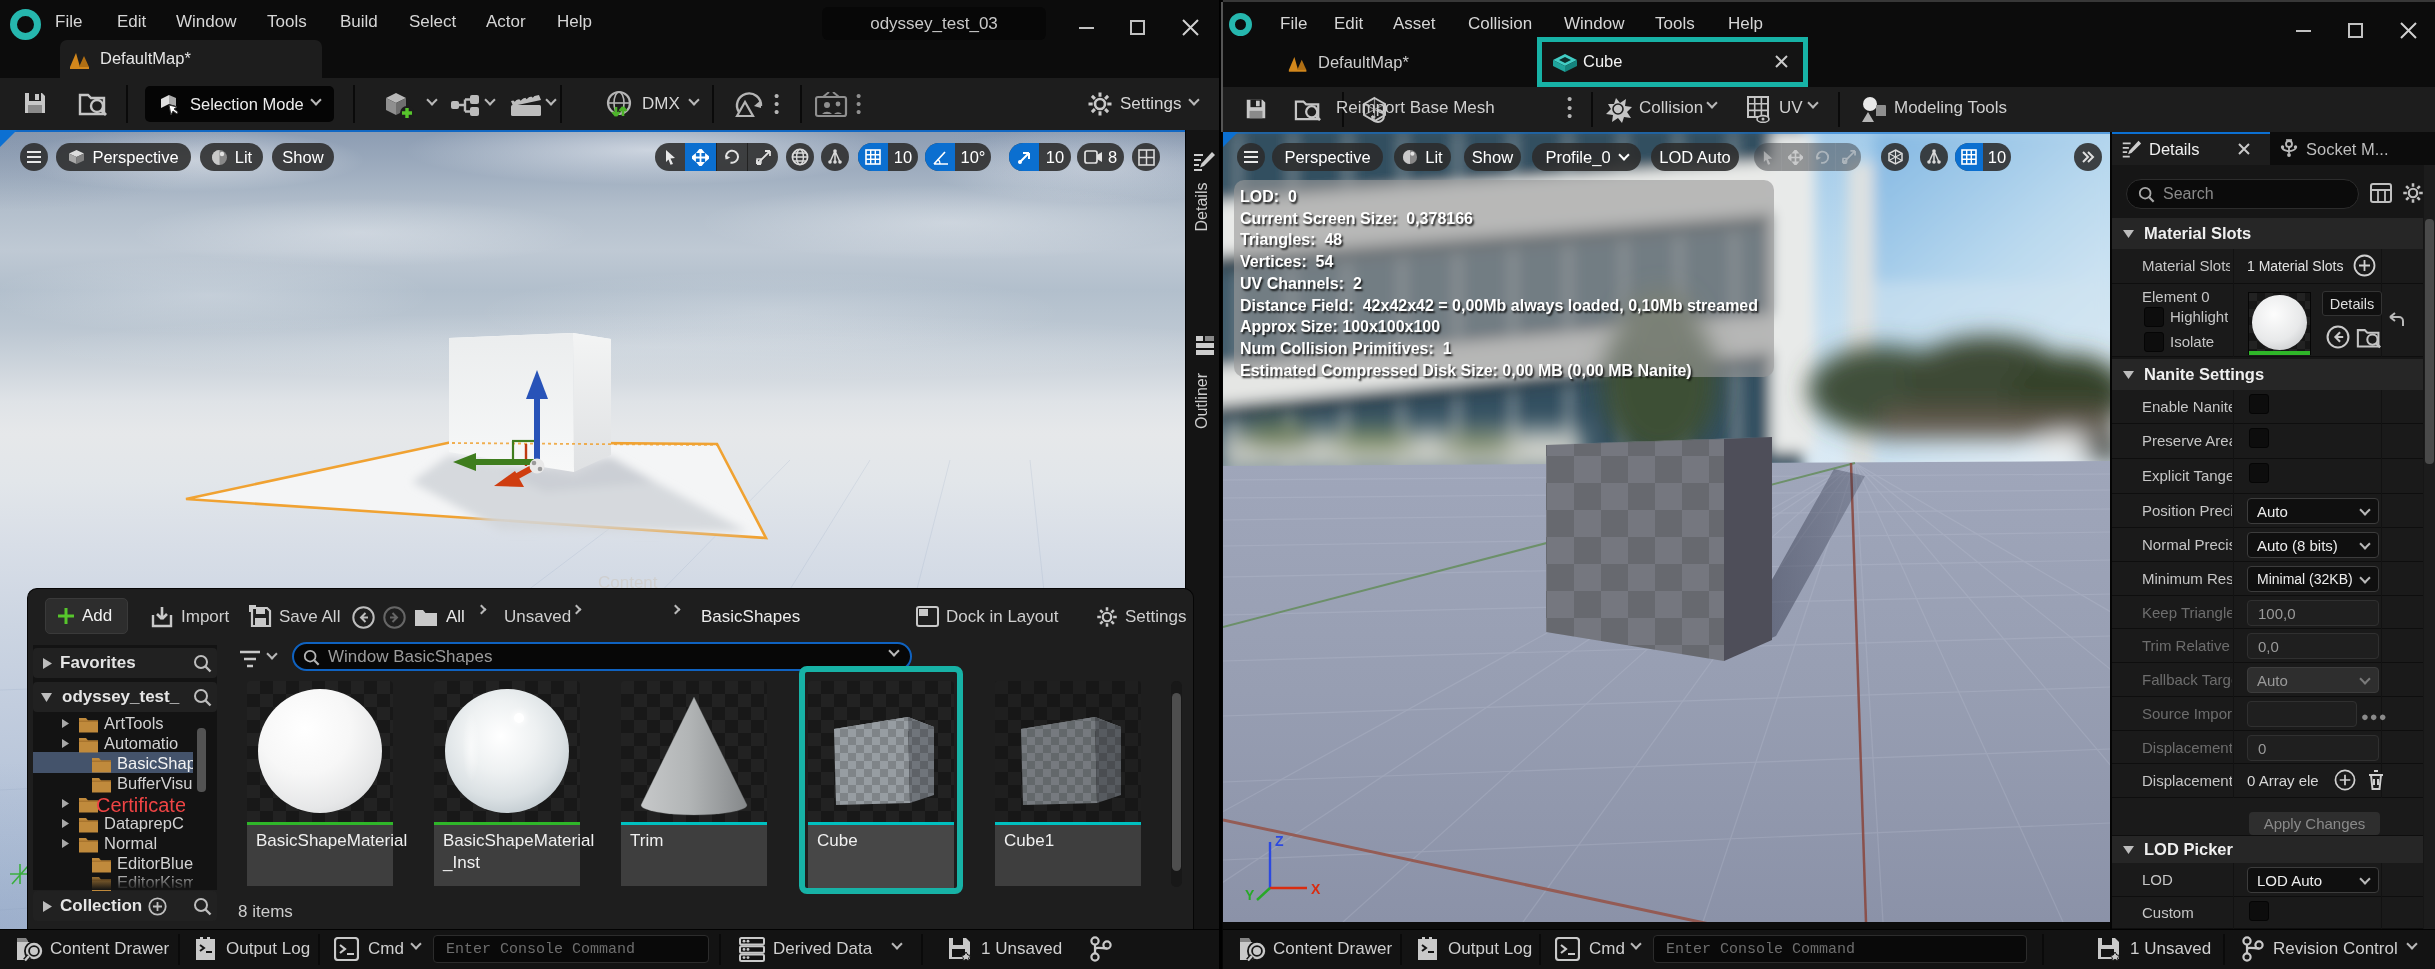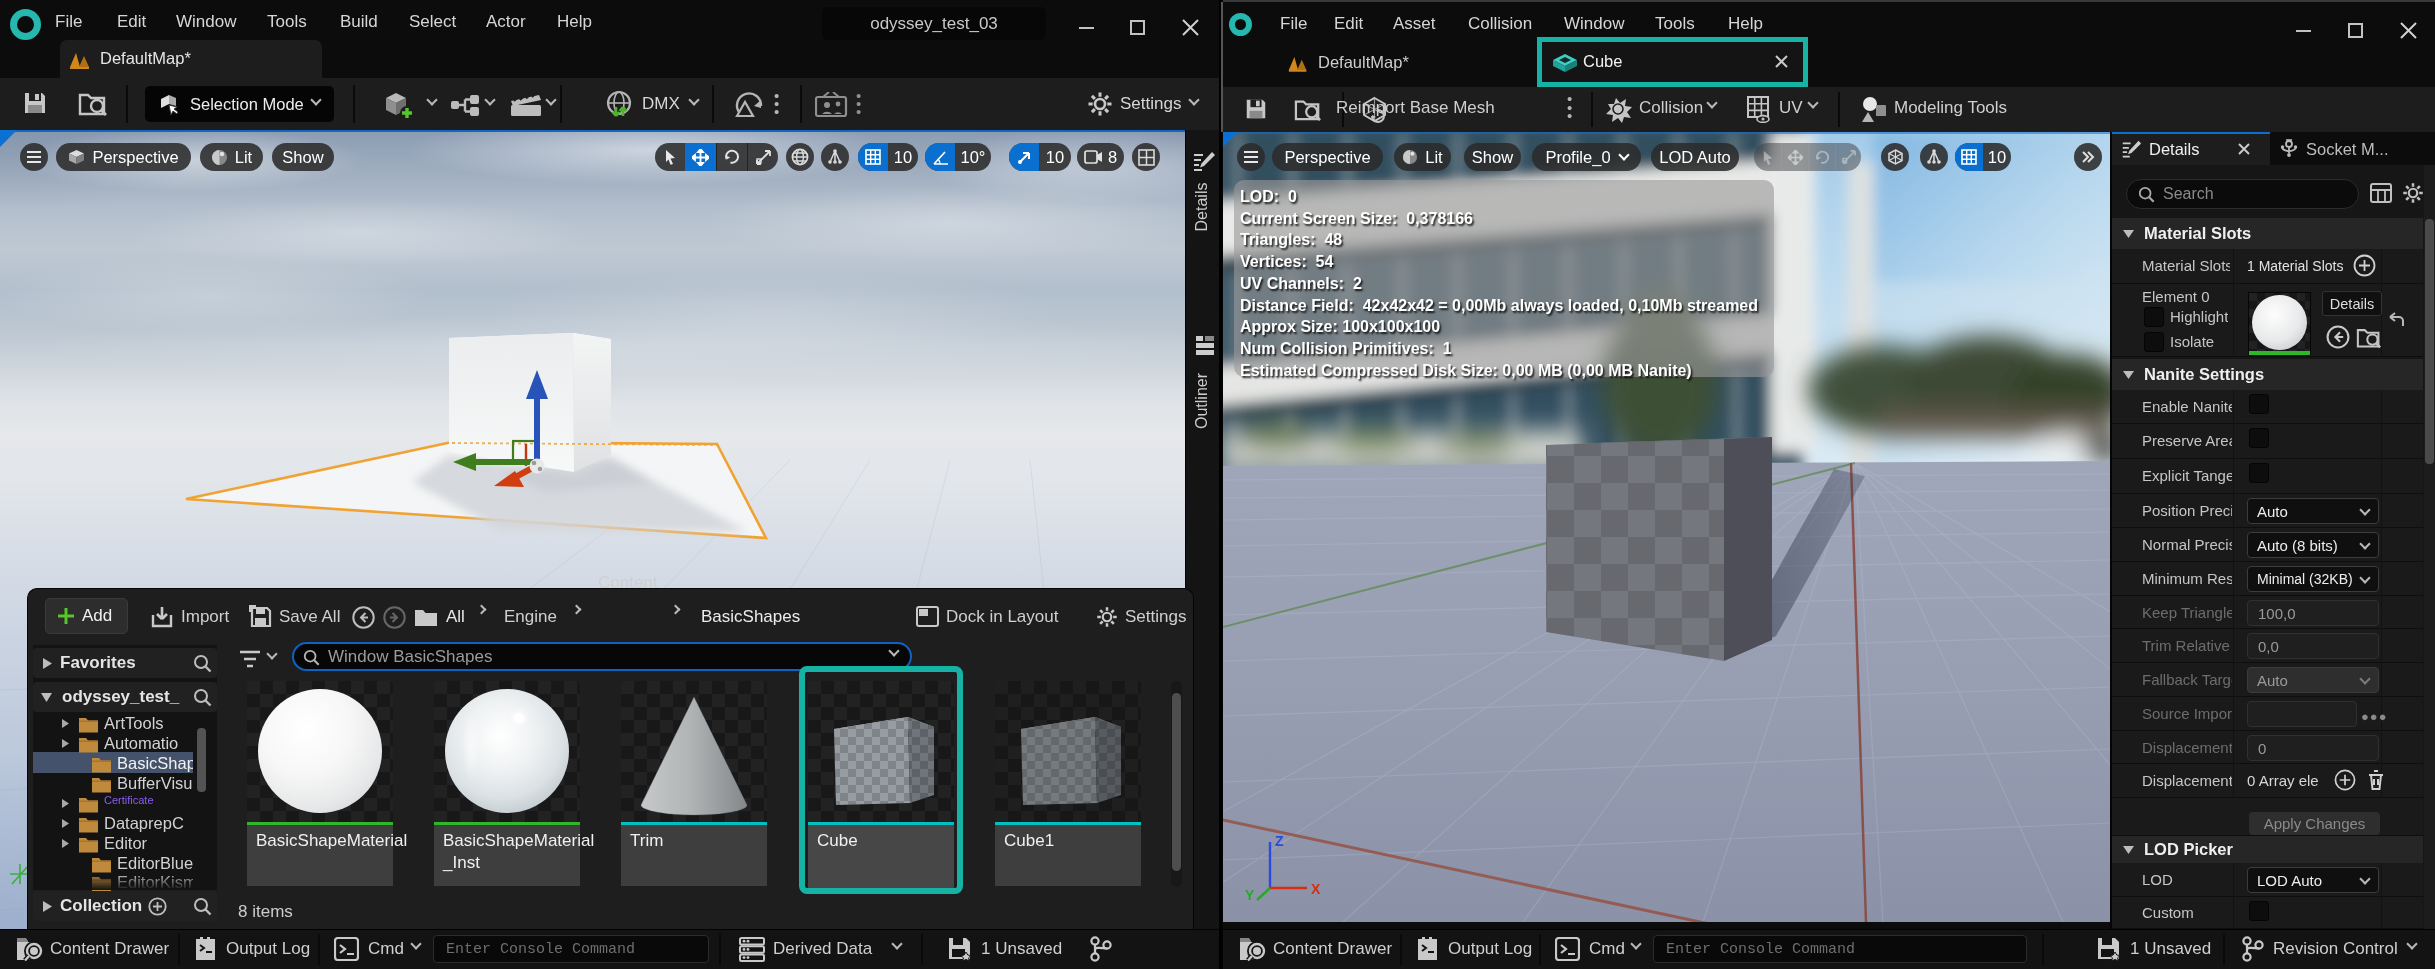--- a/index.html
+++ b/index.html
@@ -331,21 +331,21 @@
   </svg>
 <svg class="a" style="left:383px;top:606px" width="23" height="23" viewBox="0 0 23 23" opacity="0.45">
     <circle cx="11.5" cy="11.5" r="10.2" fill="none" stroke="#bdbdbd" stroke-width="2"></circle>
     <path d="M9.5,7 l4.5,4.5 l-4.5,4.5 M7,11.5 h7" stroke="#bdbdbd" stroke-width="2" fill="none"></path>
   </svg>
 <svg class="a" style="left:414px;top:607px" width="24" height="20" viewBox="0 0 24 20">
     <path d="M1,3 h8 l2.5,3 H23 v13 H1 Z" fill="#c9c9c9"></path>
   </svg>
 <div class="tx a" style="left:446px;top:607px;color:#e8e8e8">All</div>
 <span class="cv a" style="left:478px;top:610px;transform:rotate(-45deg);width:7px;height:7px"></span>
-<div class="tx a" style="left:504px;top:607px">Engine</div>
+<div class="tx a" style="left:504px;top:607px">Unsaved</div>
 <span class="cv a" style="left:573px;top:610px;transform:rotate(-45deg);width:7px;height:7px"></span>
 <div class="tx a" style="left:598px;top:573px">Content</div>
 <span class="cv a" style="left:672px;top:610px;transform:rotate(-45deg);width:7px;height:7px"></span>
 <div class="tx a" style="left:701px;top:607px;color:#ececec">BasicShapes</div>
 <svg class="a" style="left:916px;top:606px" width="23" height="21" viewBox="0 0 23 21">
     <rect x="1" y="1" width="21" height="19" rx="2" fill="none" stroke="#c9c9c9" stroke-width="2"></rect>
     <rect x="3" y="3" width="9" height="7" fill="#c9c9c9"></rect>
   </svg>
 <div class="tx a" style="left:946px;top:607px">Dock in Layout</div>
 <svg class="a" style="left:1096px;top:606px" width="22" height="22" viewBox="0 0 26 26">
@@ -402,37 +402,37 @@
     <path d="M1,6 h19 v-1.5 H1 Z" fill="#a8742e"></path>
   </svg>
 <div class="a" style="left:117px;top:774px;color:#d2d2d2;font-size:16.5px;white-space:nowrap;width:76px;overflow:hidden">BufferVisu</div>
 <svg class="a" style="left:61px;top:798px" width="9" height="11" viewBox="0 0 9 11">
     <path d="M1,1 L8,5.5 L1,10 Z" fill="#a8a8a8"></path>
   </svg>
 <svg class="a" style="left:78px;top:796px" width="21" height="17" viewBox="0 0 21 17">
     <path d="M1,2 h7 l2,2.5 H20 v12 H1 Z" fill="#c08a3c"></path>
     <path d="M1,6 h19 v-1.5 H1 Z" fill="#a8742e"></path>
   </svg>
-<div class="a" style="left:104px;top:794px;color:#8b5cf6;font-size:11px;white-space:nowrap;width:89px;overflow:hidden">Certificate</div>
+<div class="a" style="left:96px;top:794px;color:#ef4444;font-size:20px;white-space:nowrap;width:89px;overflow:hidden">Certificate</div>
 <svg class="a" style="left:61px;top:818px" width="9" height="11" viewBox="0 0 9 11">
     <path d="M1,1 L8,5.5 L1,10 Z" fill="#a8a8a8"></path>
   </svg>
 <svg class="a" style="left:78px;top:816px" width="21" height="17" viewBox="0 0 21 17">
     <path d="M1,2 h7 l2,2.5 H20 v12 H1 Z" fill="#c08a3c"></path>
     <path d="M1,6 h19 v-1.5 H1 Z" fill="#a8742e"></path>
   </svg>
 <div class="a" style="left:104px;top:814px;color:#d2d2d2;font-size:16.5px;white-space:nowrap;width:89px;overflow:hidden">DataprepC</div>
 <svg class="a" style="left:61px;top:838px" width="9" height="11" viewBox="0 0 9 11">
     <path d="M1,1 L8,5.5 L1,10 Z" fill="#a8a8a8"></path>
   </svg>
 <svg class="a" style="left:78px;top:836px" width="21" height="17" viewBox="0 0 21 17">
     <path d="M1,2 h7 l2,2.5 H20 v12 H1 Z" fill="#c08a3c"></path>
     <path d="M1,6 h19 v-1.5 H1 Z" fill="#a8742e"></path>
   </svg>
-<div class="a" style="left:104px;top:834px;color:#d2d2d2;font-size:16.5px;white-space:nowrap;width:89px;overflow:hidden">Editor</div>
+<div class="a" style="left:104px;top:834px;color:#d2d2d2;font-size:16.5px;white-space:nowrap;width:89px;overflow:hidden">Normal</div>
 <svg class="a" style="left:91px;top:856px" width="21" height="17" viewBox="0 0 21 17">
     <path d="M1,2 h7 l2,2.5 H20 v12 H1 Z" fill="#c08a3c"></path>
     <path d="M1,6 h19 v-1.5 H1 Z" fill="#a8742e"></path>
   </svg>
 <div class="a" style="left:117px;top:854px;color:#d2d2d2;font-size:16.5px;white-space:nowrap;width:76px;overflow:hidden">EditorBlue</div>
 <svg class="a" style="left:91px;top:875px" width="21" height="17" viewBox="0 0 21 17">
     <path d="M1,2 h7 l2,2.5 H20 v12 H1 Z" fill="#c08a3c"></path>
     <path d="M1,6 h19 v-1.5 H1 Z" fill="#a8742e"></path>
   </svg>
 <div class="a" style="left:117px;top:873px;color:#d2d2d2;font-size:16.5px;white-space:nowrap;width:76px;overflow:hidden">EditorKism</div>

